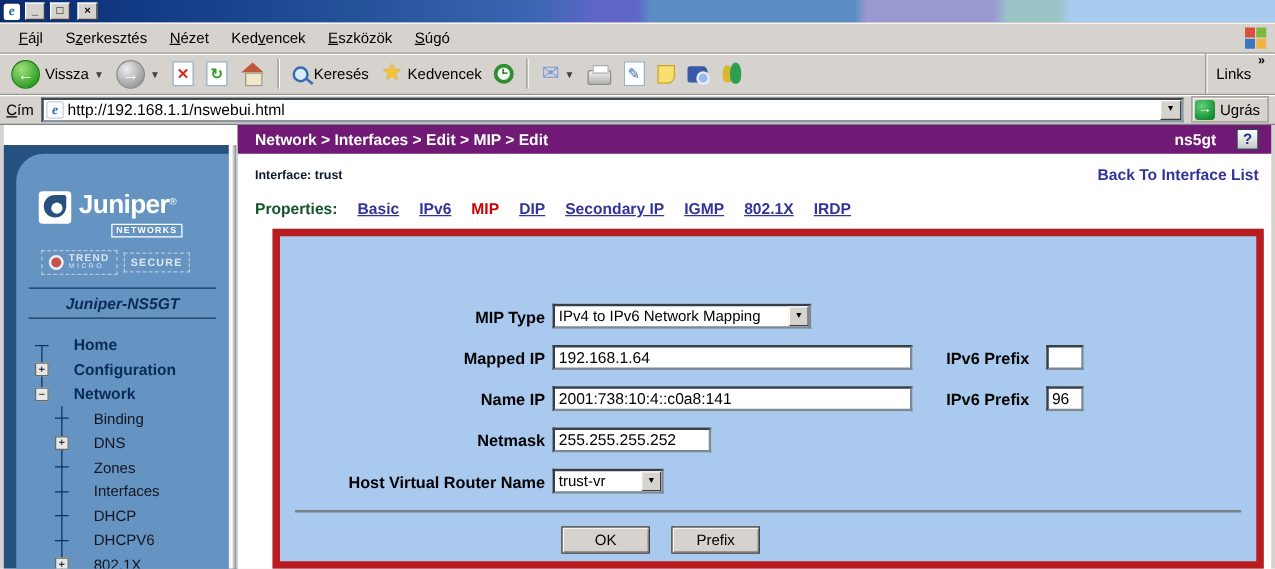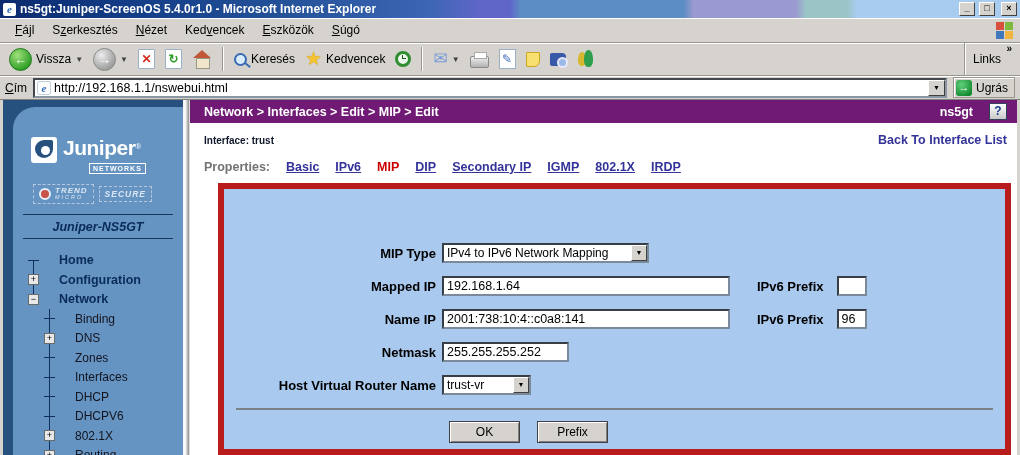--- a/index.html
+++ b/index.html
@@ -84,38 +84,38 @@
     font-size:7px; line-height:14px; text-align:center; color:#000; }
   .go-btn { display:flex; align-items:center; gap:4px; padding:1px 6px 1px 2px; height:21px;
     border:1px solid #9a968e; box-shadow:inset 1px 1px 0 #fff; background:#d6d3ce; font-size:12px; }
   .go-ic { width:16px; height:16px; border-radius:3px; background:radial-gradient(circle at 35% 30%, #5fd07a, #128a30 80%);
     color:#fff; font-weight:bold; font-size:11px; line-height:15px; text-align:center; }
 
   
   #content { display:flex; height:355px; background:#fff; border-left:3px solid #d6d3ce; }
 
   
-  #sidebar { width:187px; flex:none; background:#26507e; position:relative; }
+  #sidebar { width:187px; flex:none; background:#26507e; position:relative;margin-top:16px; }
   #sidebar-edge { position:absolute; right:0; top:0; bottom:0; width:7px;
     background:linear-gradient(90deg,#f2f2f2,#ffffff 30%,#c4c4c4 60%,#989898 78%,#ffffff 100%); }
   #sidebar-panel { position:absolute; left:10px; right:7px; top:7px; bottom:0; background:#6594c2;
     border-top-left-radius:22px; overflow:hidden; }
   .brand { display:flex; align-items:flex-start; gap:6px; margin:30px 10px 6px 18px; }
   .brand-icon { width:26px; height:26px; background:#fff; border-radius:3px; position:relative; overflow:hidden; flex:none; }
   .brand-icon:before { content:""; position:absolute; left:4px; top:3px; width:18px; height:18px;
     background:#26507e; border-radius:50% 10% 50% 50%; }
   .brand-icon:after { content:""; position:absolute; left:10px; top:9px; width:9px; height:9px;
     background:#fff; border-radius:50%; }
   .brand-txt { color:#fff; line-height:1; }
   .brand-name { font-weight:bold; font-size:21px; letter-spacing:-0.5px; }
   .brand-reg { font-size:8px; vertical-align:super; }
   .brand-sub { display:inline-block; border:1px solid #fff; padding:1px 3px; font-size:7px; font-weight:bold;
     letter-spacing:1px; margin-left:26px; margin-top:2px; }
   .badge { display:flex; align-items:center; gap:5px; margin:10px 14px 10px 20px; color:#dce6f2; }
-  .badge-box { display:flex; align-items:center; gap:4px; border:1px dashed #b8c8dc; padding:2px 5px;font-style:italic; }
+  .badge-box { display:flex; align-items:center; gap:4px; border:1px dashed #b8c8dc; padding:2px 5px; }
   .tm-ball { width:12px; height:12px; border-radius:50%; border:2px solid #e8eef6; background:#c8524a; flex:none; }
   .tm-txt { line-height:1; }
   .tm-trend { font-size:8px; font-weight:bold; letter-spacing:1px; }
   .tm-micro { font-size:5.5px; letter-spacing:2px; }
   .tm-secure { font-size:8.5px; font-weight:bold; letter-spacing:1px; }
   .device { margin:2px 10px; padding:5px 0 4px; border-top:1px solid #16365e; border-bottom:1px solid #16365e;
     text-align:center; color:#0a2a58; font-weight:bold; font-style:italic; font-size:12.5px; }
   .tree { position:relative; margin-top:12px; }
   .trunk { position:absolute; width:1px; background:#10305c; }
   #trunk0 { left:20px; top:10px; height:39px; }
@@ -135,21 +135,21 @@
     padding:0 10px 0 14px; font-size:12.5px; font-weight:bold; }
   .bc-path { flex:1; }
   .bc-device { margin-right:16px; }
   .help-btn { width:18px; height:17px; background:linear-gradient(#ffffff,#c8c8c8); border:1px solid #33425a;
     color:#1a3a8c; font-weight:bold; text-align:center; font-size:12px; line-height:15px; }
   .hdr { padding:10px 10px 0 14px; flex:none; }
   .h-row1 { display:flex; align-items:center; }
   .page-title { font-weight:bold; font-size:10px; color:#0f172a; }
   .back-link { margin-left:auto; font-weight:bold; font-size:12.5px; color:#333399; cursor:pointer; }
   .h-row2 { margin-top:13px; display:flex; gap:16px; font-size:12.5px; font-weight:bold; align-items:baseline; }
-  .props-label { color:#737373; }
+  .props-label { color:#14532d; }
   .ptab { color:#333399; text-decoration:underline; cursor:pointer; }
   .ptab.active { color:#cc0000; text-decoration:none; }
 
   
   .panel { margin:9px 6px 0 28px; flex:1; border:6px solid #b91c1c; background:#a9c9ee; padding-top:54px; overflow:hidden; }
   .frow { display:grid; grid-template-columns:212px auto; column-gap:6px; align-items:center; height:20px; margin-bottom:13px; }
   .flabel { text-align:right; font-weight:bold; font-size:13px; color:#000; white-space:nowrap; }
   .ffield { display:flex; align-items:center; min-width:0; }
   input.txt { height:20px; border:2px inset #7a8a9a; background:#fff; font-size:12.5px;
     font-family:"Liberation Sans",sans-serif; padding:0 3px; color:#000; }
@@ -165,21 +165,20 @@
   .btn-row { margin-top:11px; padding-left:225px; display:flex; gap:17px; }
   .btn { width:71px; height:22px; background:#d6d3ce; border:1px solid #404040;
     box-shadow:inset 1px 1px 0 #fff, inset -1px -1px 0 #808080; font-size:12px;
     font-family:"Liberation Sans",sans-serif; color:#000; }
 </style>
 </head>
 <body>
 
 <div id="titlebar">
   <span class="ie-ico">e</span>
-  <span class="title-text">ns5gt:Juniper-ScreenOS 5.4.0r1.0 - Microsoft Internet Explorer</span>
   <span class="winbtn">_</span>
   <span class="winbtn">□</span>
   <span class="winbtn close">×</span>
 </div>
 
 <div id="menubar">
   <span class="menu-item"><u>F</u>ájl</span>
   <span class="menu-item">S<u>z</u>erkesztés</span>
   <span class="menu-item"><u>N</u>ézet</span>
   <span class="menu-item">Ked<u>v</u>encek</span>

